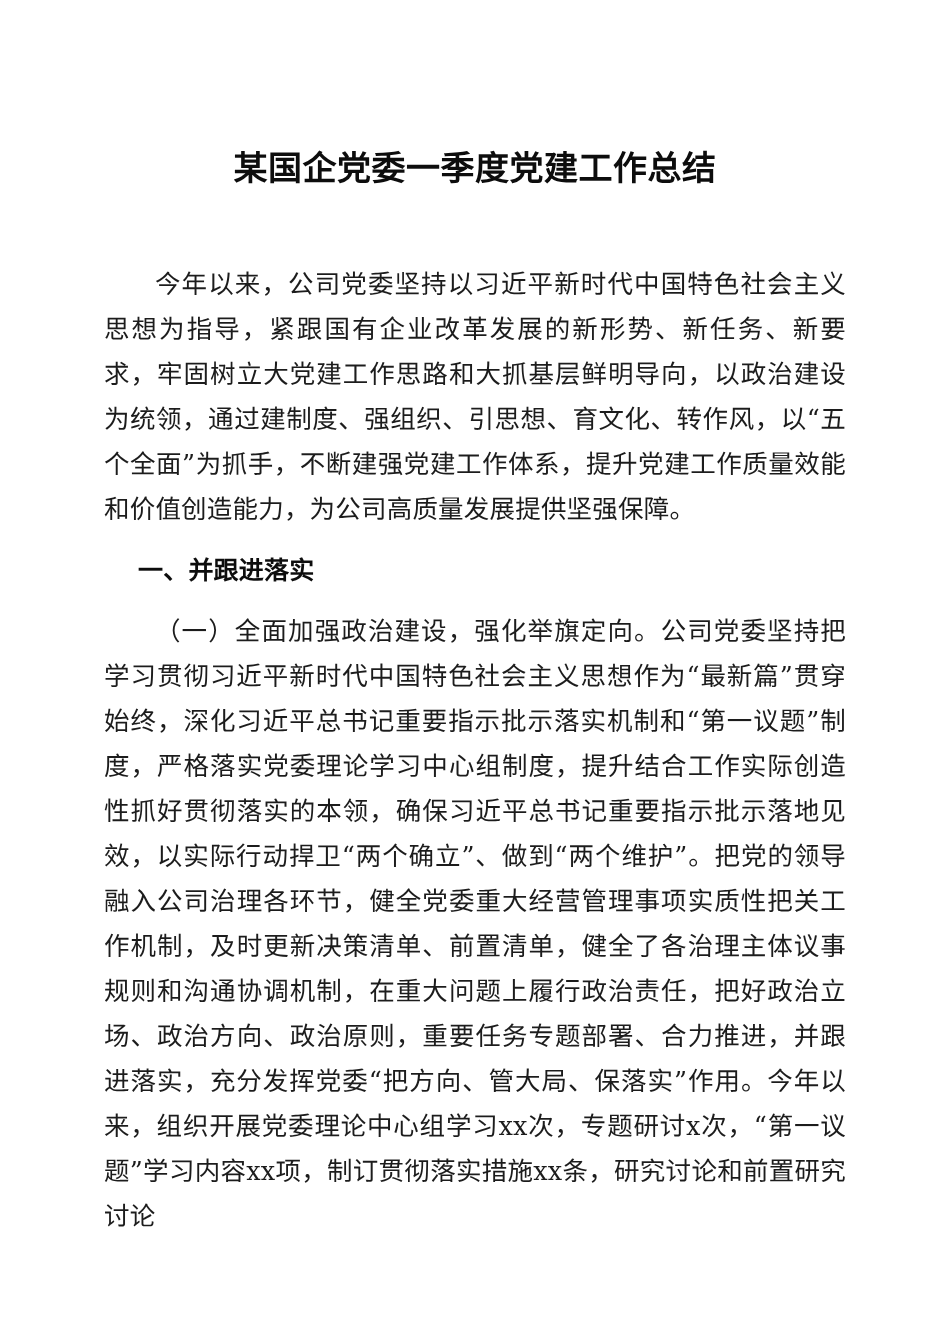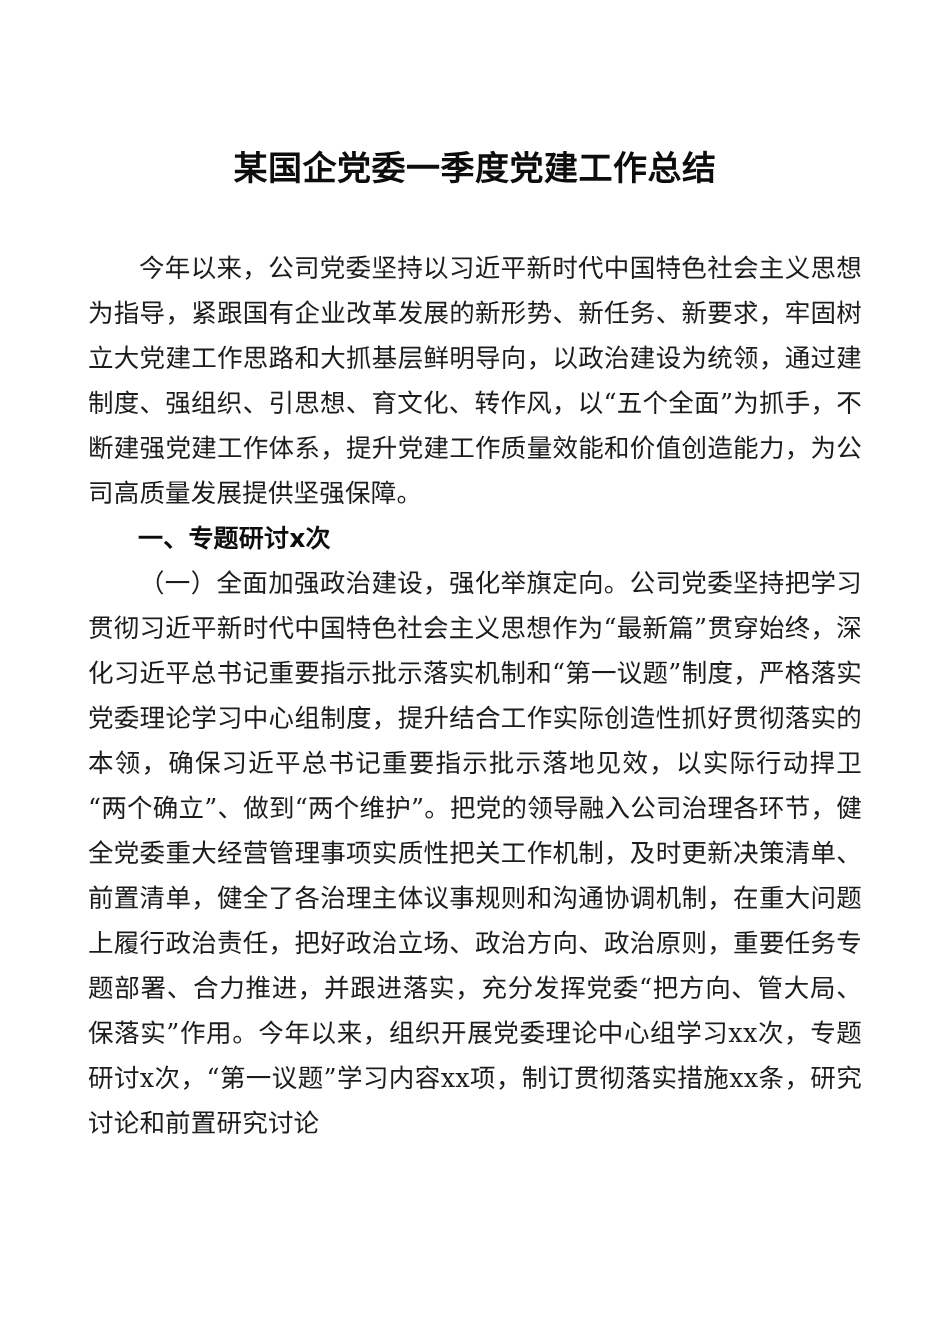--- a/index.html
+++ b/index.html
@@ -39,21 +39,21 @@
     color: #0d0d0d;
   }
 
   
   .body-block {
     margin: 0;
     padding-top: 38px;
   }
 
   p.para {
-    margin: 0;
+    margin: 16px;
     font-family: "DejaVu Serif", "Liberation Serif", serif;
     font-size: 25.5px;
     line-height: 45px;
     text-align: justify;
     text-justify: inter-ideograph;
     text-indent: 51px;
     color: #1c1c1c;
     letter-spacing: 0.2px;
     word-break: break-all;
   }
@@ -75,19 +75,19 @@
 <body>
 
 <div class="page">
 
   <h1 class="doc-title">某国企党委一季度党建工作总结</h1>
 
   <div class="body-block">
 
     <p class="para">今年以来，公司党委坚持以习近平新时代中国特色社会主义思想为指导，紧跟国有企业改革发展的新形势、新任务、新要求，牢固树立大党建工作思路和大抓基层鲜明导向，以政治建设为统领，通过建制度、强组织、引思想、育文化、转作风，以“五个全面”为抓手，不断建强党建工作体系，提升党建工作质量效能和价值创造能力，为公司高质量发展提供坚强保障。</p>
 
-    <h2 class="section-heading">一、专题研讨x次</h2>
+    <h2 class="section-heading">一、并跟进落实</h2>
 
     <p class="para">（一）全面加强政治建设，强化举旗定向。公司党委坚持把学习贯彻习近平新时代中国特色社会主义思想作为“最新篇”贯穿始终，深化习近平总书记重要指示批示落实机制和“第一议题”制度，严格落实党委理论学习中心组制度，提升结合工作实际创造性抓好贯彻落实的本领，确保习近平总书记重要指示批示落地见效，以实际行动捍卫“两个确立”、做到“两个维护”。把党的领导融入公司治理各环节，健全党委重大经营管理事项实质性把关工作机制，及时更新决策清单、前置清单，健全了各治理主体议事规则和沟通协调机制，在重大问题上履行政治责任，把好政治立场、政治方向、政治原则，重要任务专题部署、合力推进，并跟进落实，充分发挥党委“把方向、管大局、保落实”作用。今年以来，组织开展党委理论中心组学习xx次，专题研讨x次，“第一议题”学习内容xx项，制订贯彻落实措施xx条，研究讨论和前置研究讨论</p>
 
   </div>
 
 </div>
 
 </body></html>

